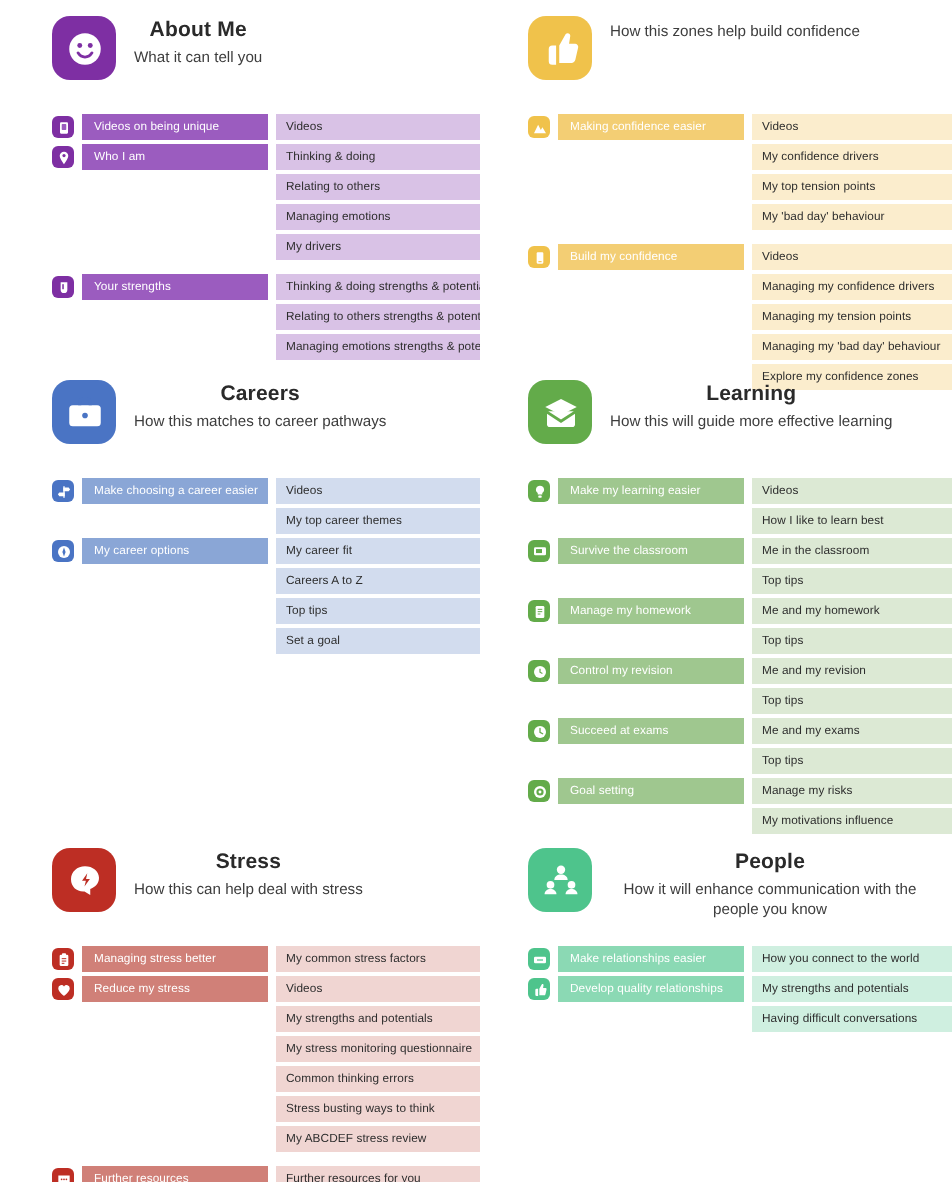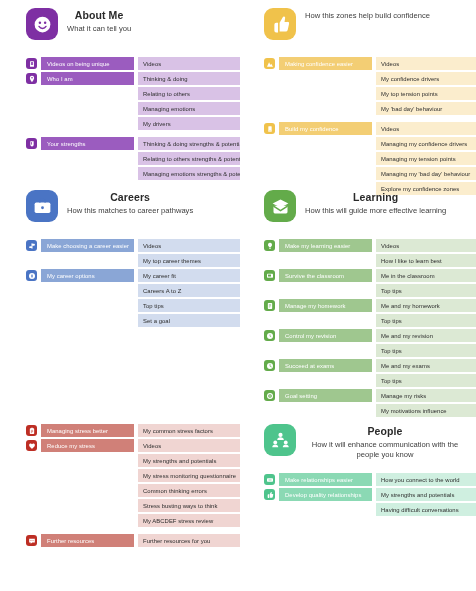--- a/index.html
+++ b/index.html
@@ -430,20 +430,32 @@
             <div class="row">
               <div class="row-ico blank"></div>
               <div class="cell-l empty"></div>
               <div class="cell-r" style="background: rgb(220, 233, 212);">My motivations influence</div>
             </div>
           </div>
         </div>
       </div>
       <div class="band" style="top: 424px;">
         <div class="col">
+          <div class="sec-head">
+            <div class="sec-icon" style="background: rgb(189, 46, 36);">
+              <svg width="21" height="21" viewBox="0 0 24 24" fill="#ffffff">
+                <path d="M4 11c0-4.3 3.6-7.4 8-7.4s8 2.8 8 6.6c0 3.4-2.3 5.6-5 6.3V20l-3.3-2H11c-3.9 0-7-2.8-7-7z"></path>
+                <path d="M13.3 7.6l-3 4.2h2.2l-.8 3.4 3.1-4.3h-2.2z" fill="#BD2E24"></path>
+              </svg>
+            </div>
+            <div class="sec-titles">
+              <div class="sec-title">Stress</div>
+              <div class="sec-sub">How this can help deal with stress</div>
+            </div>
+          </div>
           <div class="rows">
             <div class="row">
               <div class="row-ico" style="background: rgb(189, 46, 36);">
                 <svg width="8" height="8" viewBox="0 0 24 24" fill="#ffffff">
                   <rect x="5.5" y="4" width="13" height="17" rx="2"></rect>
                   <rect x="9" y="2" width="6" height="3.6" rx="1.2"></rect>
                   <path d="M8.6 10h6.8M8.6 13.6h6.8M8.6 17h4" stroke="#BD2E24" stroke-width="1.5"></path>
                 </svg>
               </div>
               <div class="cell-l" style="background: rgb(208, 128, 120);">Managing stress better</div>

